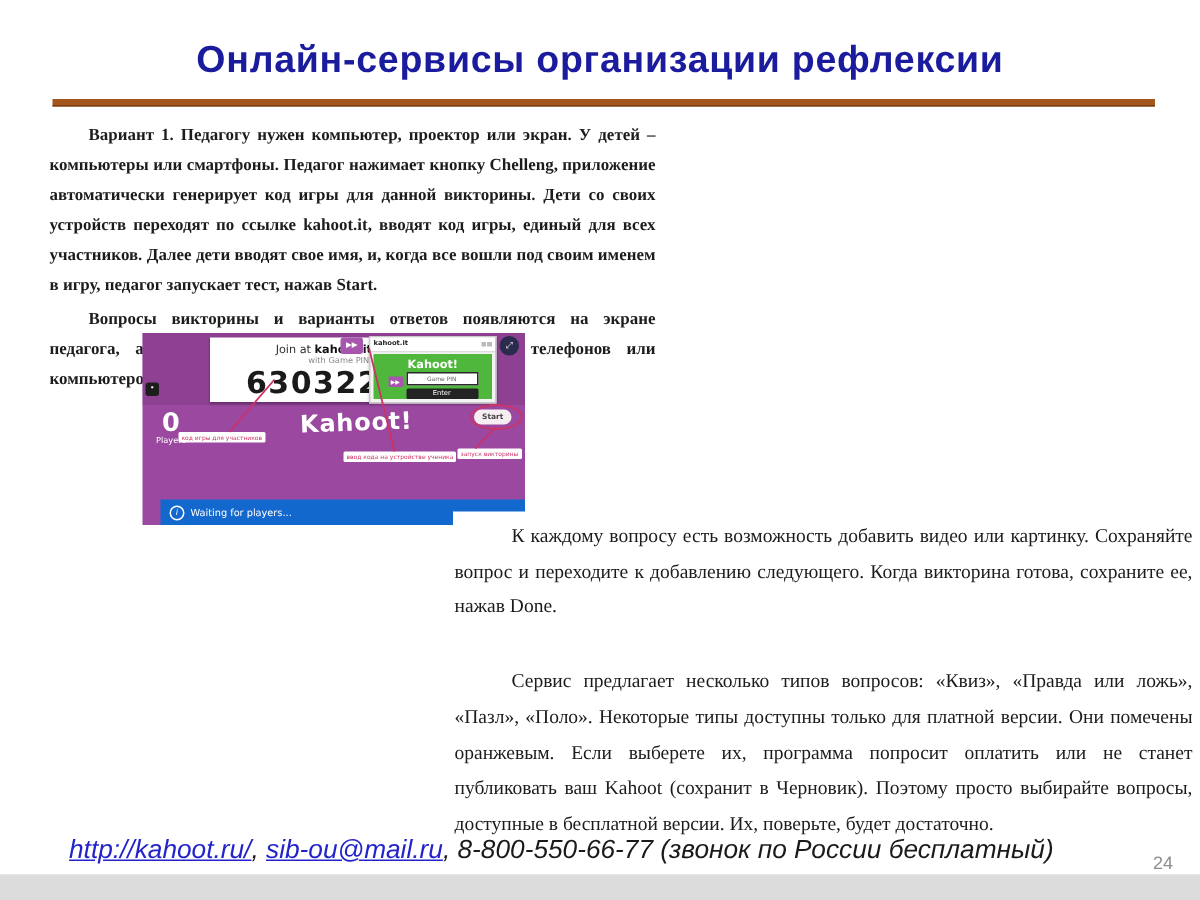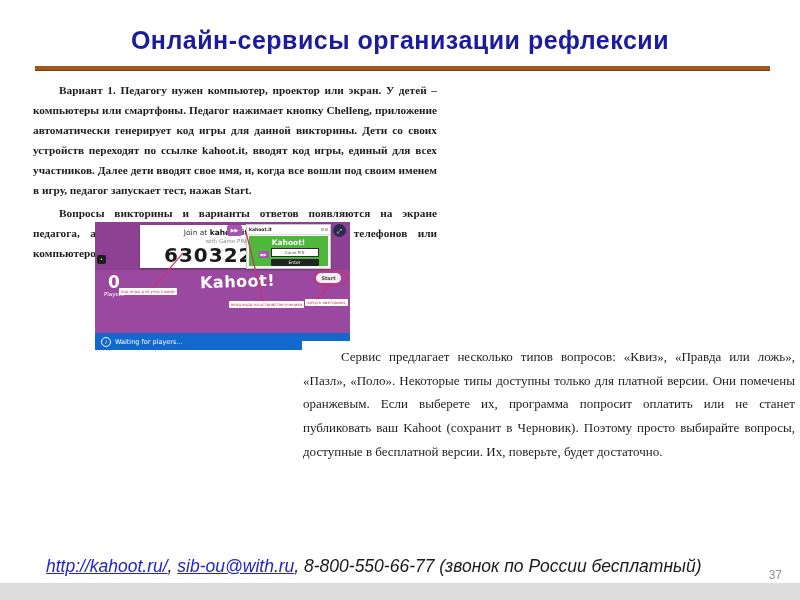--- a/index.html
+++ b/index.html
@@ -20,21 +20,21 @@
   
   .doc{
     position:absolute;color:#1c1c1c;text-align:justify;
     font-family:"Liberation Serif",serif;
   }
   .doc p{margin:0;text-indent:26px;}
   .doc-left{left:33px;top:80px;width:404px;font-size:11.3px;line-height:20px;font-weight:bold;}
   .doc-left p + p{margin-top:3px;}
   .doc-right{left:303px;top:345px;width:492px;font-size:13px;line-height:23.7px;}
   .doc-right p{text-indent:38px;}
-  .doc-right p + p{margin-top:9px;font-family:Liberation Serif, serif;}
+  .doc-right p + p{margin-top:26px;font-family:Liberation Serif, serif;}
 
   
   .kahoot{
     position:absolute;left:95px;top:222px;width:255px;height:128px;
     background:var(--kahoot_purple_main,#9a48a0);overflow:hidden;
     font-family:"DejaVu Sans",sans-serif;
   }
   .k-top{position:absolute;left:0;top:0;width:100%;height:48px;background:var(--kahoot_purple_top,#8e4193);}
   .join-card{
     position:absolute;left:45px;top:3px;width:84px;height:43px;background:#ffffff;
@@ -91,21 +91,21 @@
   }
   .k-ann{
     position:absolute;background:#ffffff;color:var(--annotation_red,#cc3366);
     font-size:4px;line-height:5px;padding:1px 2px;white-space:nowrap;border-radius:1px;
   }
   .ann-1{left:24px;top:66px;}
   .ann-2{left:134px;top:79px;}
   .ann-3{left:210px;top:77px;}
   .k-arrows{position:absolute;left:0;top:0;width:255px;height:128px;pointer-events:none;}
   .k-status{
-    position:absolute;left:0;right:0;bottom:0;height:17px;background:var(--status_blue,#1368ce);
+    position:absolute;left:12px;right:0;bottom:0;height:17px;background:var(--status_blue,#1368ce);
     color:#fff;display:flex;align-items:center;font-size:6.5px;padding-left:6px;gap:4px;margin-top:48px;
   }
   .info-icon{
     width:8px;height:8px;border:1px solid #fff;border-radius:50%;font-size:5.5px;line-height:8px;
     text-align:center;font-style:italic;flex:0 0 auto;
   }
   .k-notch{position:absolute;right:0;bottom:0;width:48px;height:9px;background:#ffffff;}
 
   
   .footer{
@@ -183,22 +183,23 @@
     </svg>
 
     <div class="k-status">
       <span class="info-icon">i</span>
       <span>Waiting for players...</span>
     </div>
     <div class="k-notch"></div>
   </div>
 
   <div class="doc doc-right">
+    <p>К каждому вопросу есть возможность добавить видео или картинку. Сохраняйте вопрос и переходите к добавлению следующего. Когда викторина готова, сохраните ее, нажав Done.</p>
     <p>Сервис предлагает несколько типов вопросов: «Квиз», «Правда или ложь», «Пазл», «Поло». Некоторые типы доступны только для платной версии. Они помечены оранжевым. Если выберете их, программа попросит оплатить или не станет публиковать ваш Kahoot (сохранит в Черновик). Поэтому просто выбирайте вопросы, доступные в бесплатной версии. Их, поверьте, будет достаточно.</p>
   </div>
 
   <div class="footer">
-    <a>http://kahoot.ru/</a><span>, </span><a>sib-ou@with.ru</a><span>, 8-800-550-66-77 (звонок по России бесплатный)</span>
-  </div>
-
-  <div class="page-num">37</div>
+    <a>http://kahoot.ru/</a><span>, </span><a>sib-ou@mail.ru</a><span>, 8-800-550-66-77 (звонок по России бесплатный)</span>
+  </div>
+
+  <div class="page-num">24</div>
 
 </div>
 
 </body></html>

